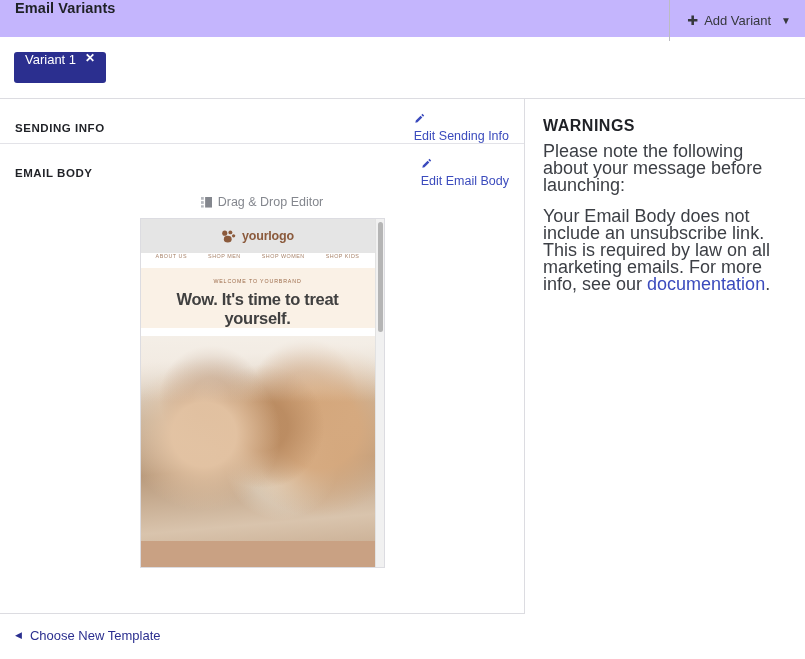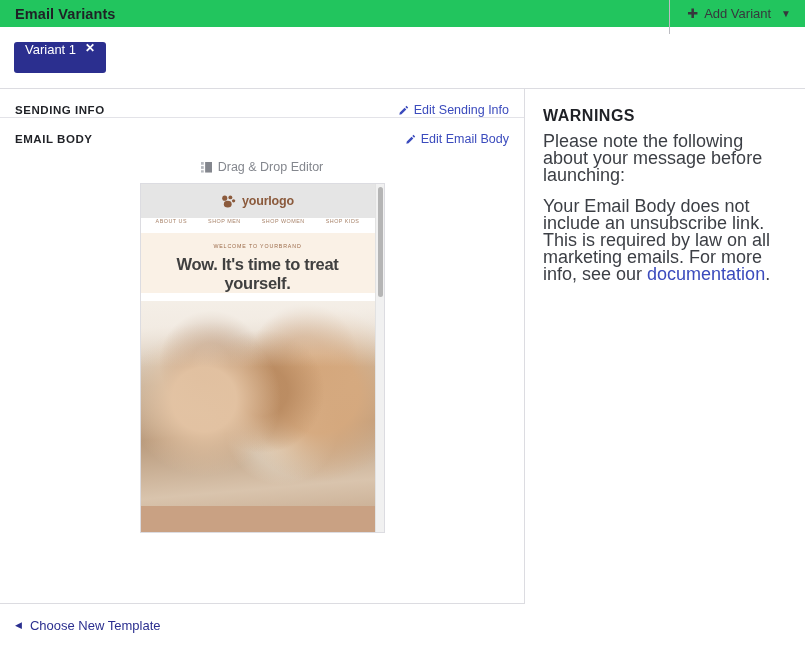--- a/index.html
+++ b/index.html
@@ -7,24 +7,24 @@
   body {
     width: 805px; height: 659px;
     font-family: "Liberation Sans", sans-serif;
     background: #ffffff;
     color: #2b2e33;
     overflow: hidden;
   }
 
   
   .topbar {
-    height: 27px;
-    background: #22c55e;
-    display: flex;
-    align-items: center;
+    height: 37px;
+    background: #c4b5fd;
+    display: flex;
+    align-items: flex-start;
     position: relative;
   }
   .topbar-title {
     font-size: 14.5px;
     font-weight: bold;
     color: #1f2126;
     padding-left: 15px;
     letter-spacing: .1px;
   }
   .topbar-right {
@@ -92,38 +92,39 @@
     font-size: 11.5px;
     font-weight: bold;
     letter-spacing: .55px;
     color: #1f2126;
   }
   .edit-link {
     margin-left: auto;
     font-size: 12.5px;
     color: #3b4bbd;
     display: flex;
-    align-items: center;
+    align-items: flex-start;
     gap: 5px;
     cursor: pointer;
+    flex-direction: column;
   }
   .pencil { display:inline-block; width: 11px; height: 11px; }
 
   .sending-rows { padding: 8px 15px 14px 15px; }
   .kv { font-size: 12.5px; line-height: 17px; margin-bottom: 2px; }
   .kv .k { font-weight: bold; color:#1f2126; }
   .kv .v { color: #3c3f45; }
 
   .divider { height:1px; background:#e3e3e8; margin: 0; }
 
   
   .dnd-row {
     display:flex; align-items:center; justify-content:center;
     gap: 6px;
-    margin-top: 14px;
+    margin-top: 7px;
     font-size: 12.5px;
     color: #84878e;
   }
   .dnd-icon { display:inline-block; width:11px; height:11px; }
 
   .preview-wrap {
     margin: 9px auto 0 auto;
     width: 245px;
     height: 350px;
     border: 1px solid #dcdce1;

